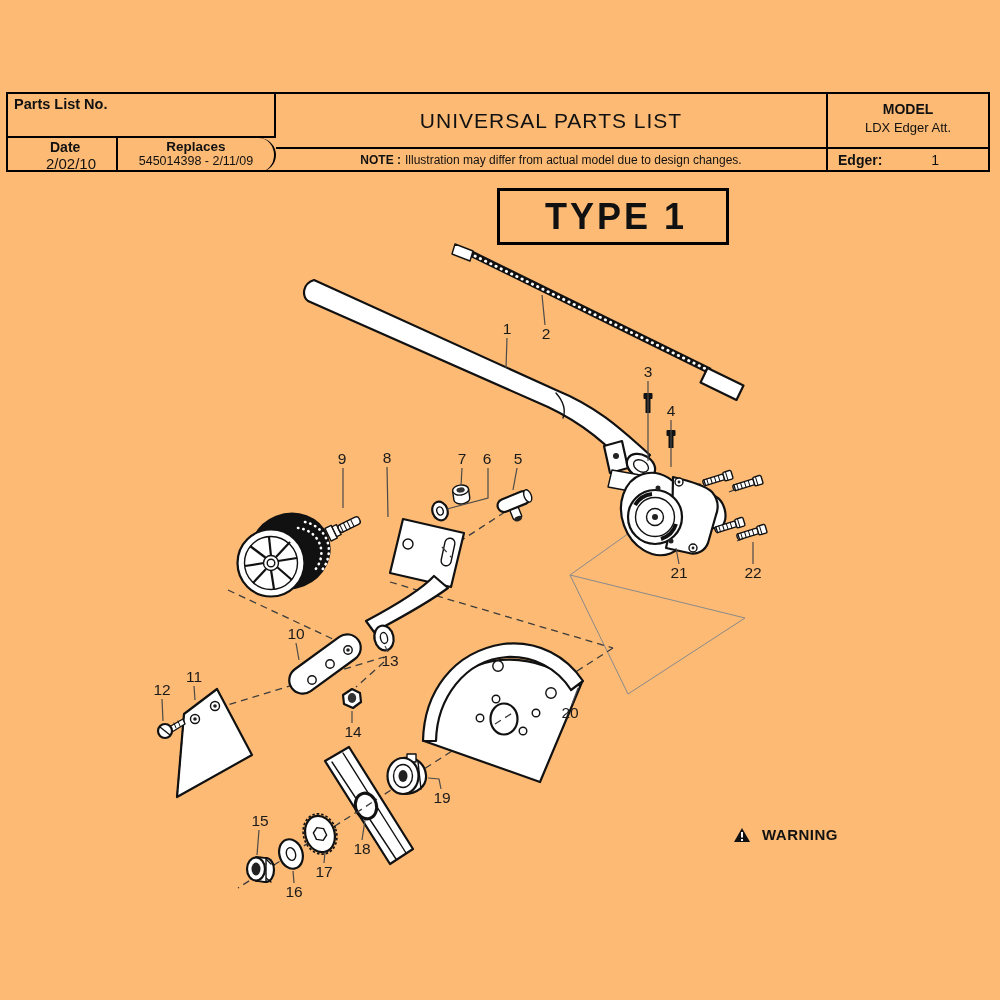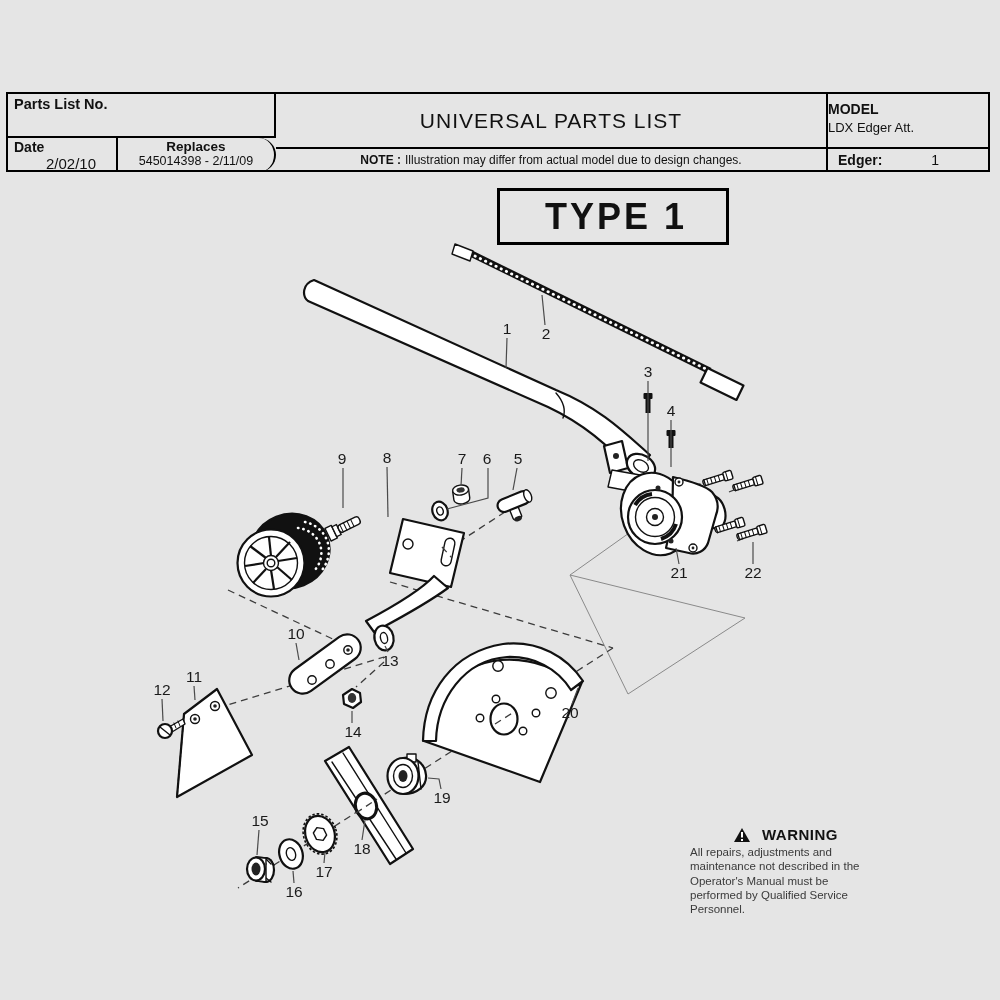--- a/index.html
+++ b/index.html
@@ -1,35 +1,35 @@
 <!DOCTYPE html>
 <html><head>
 <meta charset="utf-8">
 <style>
   html,body{margin:0;padding:0;background:#fff;}
-  .page{position:relative;width:1000px;height:1000px;background:#e5e5e5;overflow:hidden;
+  .page{position:relative;width:1000px;height:1000px;background:#fdba74;overflow:hidden;
         font-family:"Liberation Sans",sans-serif;color:#111;}
   
   .hdr{position:absolute;left:6px;top:92px;width:984px;height:80px;border:2px solid #000;box-sizing:border-box;}
   .cell{position:absolute;box-sizing:border-box;}
   .c-pln{left:0;top:0;width:268px;height:44px;border-right:2px solid #000;border-bottom:2px solid #000;}
   .c-pln .lab{font-weight:bold;font-size:14.5px;padding:2px 0 0 6px;}
   .c-pln .val{text-align:center;font-size:15px;margin-top:1px;}
   .c-date{left:0;top:44px;width:110px;height:34px;border-right:2px solid #000;}
-  .c-date .lab{font-weight:bold;font-size:14px;padding:1px 0 0 6px;}
+  .c-date .lab{font-weight:bold;font-size:14px;padding:1px 0 0 6px;margin-left:36px;}
   .c-date .val{font-size:15px;padding-left:38px;}
   .c-repl{left:110px;top:44px;width:158px;height:34px;border-right:2px solid #000;border-radius:17px;}
   .c-repl .lab{font-weight:bold;font-size:13.5px;text-align:center;padding-top:1px;}
   .c-repl .val{font-size:12.5px;text-align:center;}
   .c-title{left:268px;top:0;width:552px;height:55px;border-right:2px solid #000;border-bottom:2px solid #000;
            display:flex;align-items:center;justify-content:center;font-size:21px;letter-spacing:1px;}
   .c-note{left:268px;top:55px;width:552px;height:21px;border-right:2px solid #000;
           display:flex;align-items:center;justify-content:center;font-size:12px;}
   .c-note b{margin-right:4px;}
-  .c-model{left:820px;top:0;width:160px;height:55px;border-bottom:2px solid #000;}
+  .c-model{left:820px;top:0;width:160px;height:55px;border-bottom:2px solid #000;text-align:center;}
   .c-model .lab{font-weight:bold;font-size:14px;margin-top:7px;}
   .c-model .val{font-size:13px;margin-top:3px;}
   .c-page{left:820px;top:55px;width:160px;height:21px;display:flex;align-items:center;}
   .c-page .lab{font-weight:bold;font-size:14px;padding-left:10px;}
   .c-page .val{flex:1;text-align:center;font-size:14px;}
   
   .typebox{position:absolute;left:497px;top:188px;width:232px;height:57px;border:3px solid #000;box-sizing:border-box;
            display:flex;align-items:center;justify-content:center;font-size:36px;font-weight:bold;letter-spacing:3px;padding-left:6px;}
   
   .warn{position:absolute;left:690px;top:826px;width:192px;}
@@ -353,16 +353,15 @@
 
   <div class="warn">
     <div class="wtitle">
       <svg width="16" height="14" viewBox="0 0 16 14">
         <path d="M8,0 L16,14 L0,14 Z" fill="#111"></path>
         <rect x="7" y="4" width="2" height="5.5" fill="#fff"></rect>
         <rect x="7" y="11" width="2" height="2" fill="#fff"></rect>
       </svg>
       <span>WARNING</span>
     </div>
-    <div class="wbody">All repairs, adjustments and maintenance not described in the Operator's Manual must be performed by Qualified Service Personnel.</div>
   </div>
 
 </div>
 
 </body></html>

